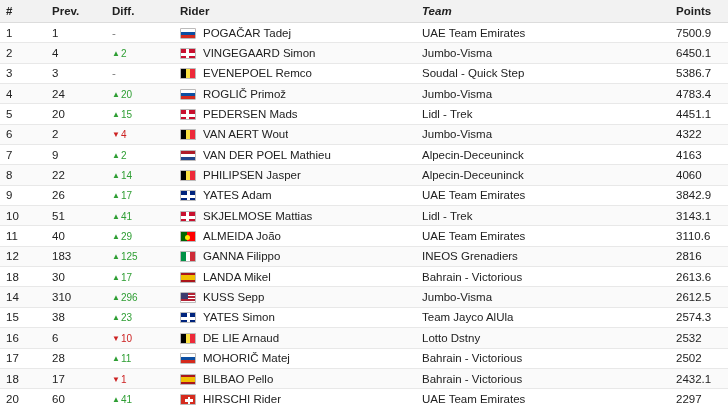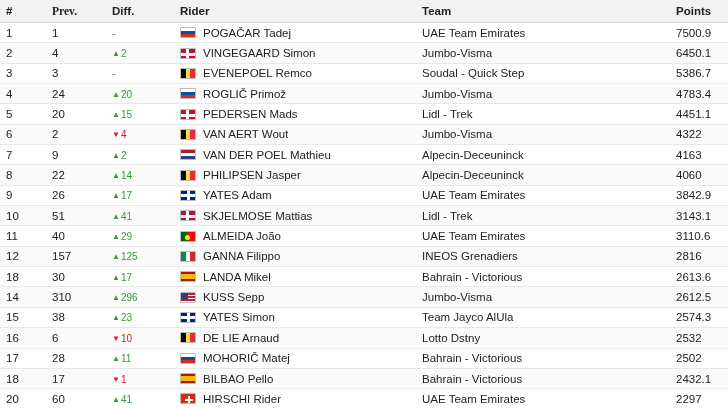--- a/index.html
+++ b/index.html
@@ -41,24 +41,24 @@
     text-overflow: ellipsis;
     font-size: 11.5px;
   }
   tbody tr:nth-child(even) {
     background: #fafafa;
   }
   tbody tr:nth-child(odd) {
     background: #ffffff;
   }
   .col-rank { width: 34px; }
-  .col-prev { width: 48px; font-family: Liberation Serif, serif; }
+  .col-prev { width: 48px; }
   .col-diff { width: 56px; }
   .col-rider { width: 230px; }
-  .col-team { width: 242px; }
+  .col-team { width: 242px; font-style: italic; }
   .col-points { width: 104px; }
 
   th.col-points, td.points { text-align: left; }
 
   .diff-up {
     color: #2e9e33;
     font-size: 10px;
   }
   .diff-down {
     color: #cc2222;
@@ -69,21 +69,21 @@
   }
   .arrow {
     font-size: 8px;
     line-height: 1;
     position: relative;
     top: -1px;
     margin-right: 1px;
   }
   .rider-cell {
     display: flex;
-    align-items: center;
+    align-items: flex-end;
     gap: 7px;
   }
   .flag {
     width: 16px;
     height: 11px;
     flex: 0 0 16px;
     border: 1px solid #bbbbbb;
     box-sizing: border-box;
     position: relative;
     overflow: hidden;
@@ -268,21 +268,21 @@
           <div class="rider-cell">
             <span class="flag f-pt"></span>
             <span class="rider-name">ALMEIDA João</span>
           </div>
         </td>
         <td>UAE Team Emirates</td>
         <td class="points">3110.6</td>
       </tr>
       <tr>
         <td class="rank">12</td>
-        <td class="prev">157</td>
+        <td class="prev">183</td>
         <td><span class="diff-up"><span class="arrow">▲</span><span>125</span></span></td>
         <td>
           <div class="rider-cell">
             <span class="flag f-it"></span>
             <span class="rider-name">GANNA Filippo</span>
           </div>
         </td>
         <td>INEOS Grenadiers</td>
         <td class="points">2816</td>
       </tr>

